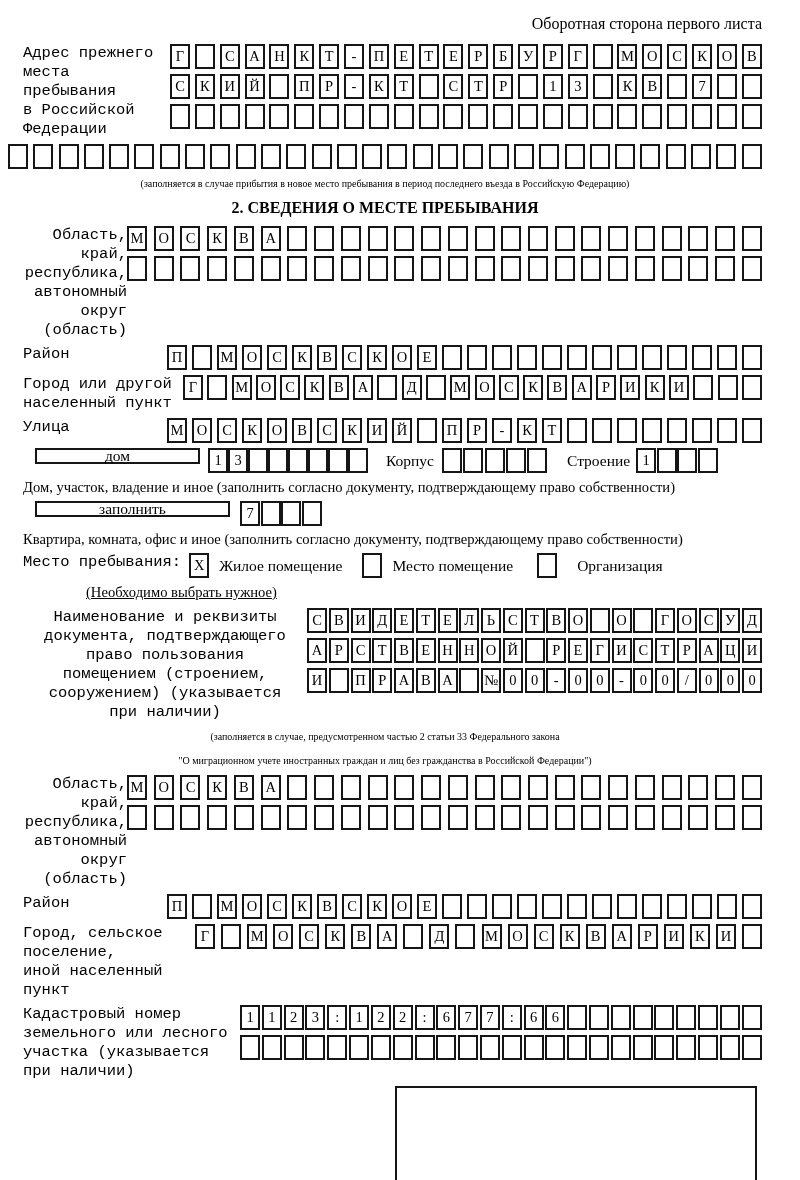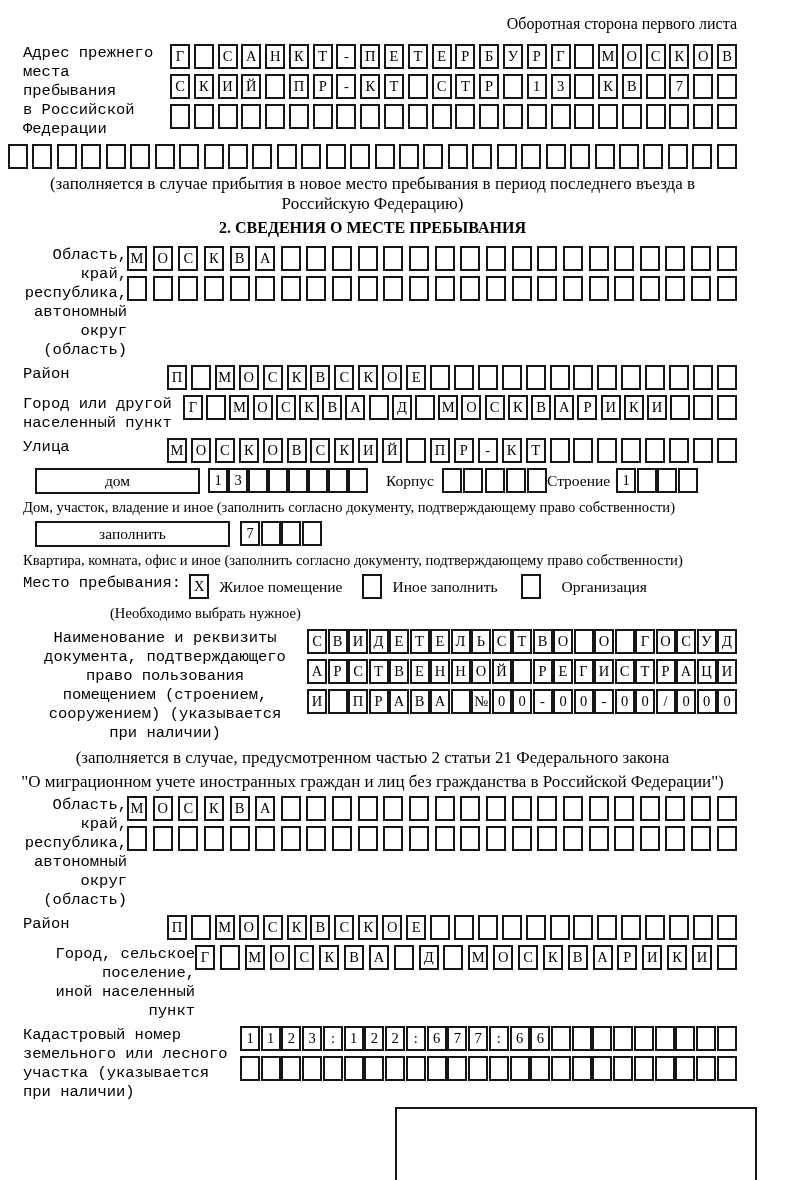--- a/index.html
+++ b/index.html
@@ -1,44 +1,44 @@
 <!DOCTYPE html>
 <html><head>
 <meta charset="utf-8">
 <style>
   html,body{margin:0;padding:0;background:#fff;}
   .page{width:800px;height:1180px;box-sizing:border-box;background:#fff;color:#000;
         font-family:"Liberation Serif",serif;font-size:15.5px;line-height:20px;
-        padding:14px 63px 0 8px;overflow:hidden;}
+        padding:14px 38px 0 8px;overflow:hidden;}
   .hdr{text-align:right;font-size:16px;margin-bottom:10px;}
   .frow{display:flex;align-items:flex-start;margin-bottom:5px;}
   .lbl{flex:none;padding-left:15px;font-size:15.5px;line-height:19px;font-family:Liberation Mono, monospace;}
   .col{flex:1;display:flex;flex-direction:column;}
   .col .strip{margin-bottom:5px;}
   .strip{display:flex;justify-content:space-between;flex:1;}
   .gstrip{display:flex;justify-content:space-between;flex:none;}
   .cell{flex:none;width:20px;height:25px;border:2px solid #161616;box-sizing:border-box;
         display:flex;align-items:center;justify-content:center;font-size:14.5px;line-height:1;background:#fff;}
   .w104{width:104px;text-align:right;} .w144{width:144px;} .w147{width:147px;} .w160{width:160px;}
-  .w172{width:172px;text-align:right;} .w217{width:217px;} .w284{width:284px;text-align:center;}
-  .typebox{flex:none;height:26px;border:2px solid #161616;box-sizing:border-box;
+  .w172{width:172px;} .w217{width:217px;} .w284{width:284px;text-align:center;}
+  .typebox{flex:none;height:16px;border:2px solid #161616;box-sizing:border-box;
         display:flex;align-items:center;justify-content:center;font-size:15.5px;}
   .tb165{width:165px;} .tb195{width:195px;}
   .sw160{width:160px;margin-left:8px;} .sw105{width:105px;margin-left:8px;}
   .sw82{width:82px;margin-left:6px;} .sw82b{width:82px;margin-left:10px;}
   .inl-lbl{flex:none;font-size:15.5px;line-height:26px;}
-  .ml18{margin-left:18px;} .ml14{margin-left:0;}
+  .ml18{margin-left:18px;} .ml14{margin-left:20px;}
   .ind27{padding-left:27px;}
   .cap-left{font-size:14.6px;padding-left:15px;margin:-2px 0 4px;}
-  .cap-center{text-align:center;font-size:17px;margin:0 0 4px;}
+  .cap-center{text-align:center;font-size:10px;margin:0 0 4px;}
   .h-center{text-align:center;font-weight:bold;font-size:16px;margin:2px 0 8px;}
   .mark{margin-left:8px;}
   .opt{flex:none;font-size:15.5px;line-height:26px;margin-left:10px;}
   .sp20{margin-left:20px;} .sp24{margin-left:24px;}
-  .need-note{font-size:14.6px;margin:-2px 0 6px 102px;}
+  .need-note{font-size:14.6px;margin:-2px 0 6px 78px;text-decoration:underline;}
   .stamp-box{width:362px;height:168px;border:2px solid #161616;box-sizing:border-box;margin:2px 0 6px 387px;}
   .mb0{margin-bottom:0;}
 </style>
 </head>
 <body>
 
 <div class="page">
 
   <div class="hdr">Оборотная сторона первого листа</div>
 
@@ -354,21 +354,21 @@
 
   <div class="frow">
     <div class="lbl">Место пребывания:</div>
     <div class="gstrip mark">
         <span class="cell">X</span>
       </div>
     <div class="opt">Жилое помещение</div>
     <div class="gstrip mark sp20">
         <span class="cell"></span>
       </div>
-    <div class="opt">Иное заполнить</div>
+    <div class="opt">Место помещение</div>
     <div class="gstrip mark sp24">
         <span class="cell"></span>
       </div>
     <div class="opt sp20">Организация</div>
   </div>
   <div class="need-note">(Необходимо выбрать нужное)</div>
 
   <div class="frow">
     <div class="lbl w284">Наименование и реквизиты<br>документа, подтверждающего<br>право пользования<br>помещением (строением,<br>сооружением) (указывается<br>при наличии)</div>
     <div class="col">
@@ -437,21 +437,21 @@
           <span class="cell">0</span>
           <span class="cell">0</span>
           <span class="cell">/</span>
           <span class="cell">0</span>
           <span class="cell">0</span>
           <span class="cell">0</span>
         </div>
     </div>
   </div>
 
-  <div class="cap-center">(заполняется в случае, предусмотренном частью 2 статьи 21 Федерального закона</div>
+  <div class="cap-center">(заполняется в случае, предусмотренном частью 2 статьи 33 Федерального закона</div>
   <div class="cap-center">"О миграционном учете иностранных граждан и лиц без гражданства в Российской Федерации")</div>
 
   <div class="frow">
     <div class="lbl w104">Область, край,<br>республика,<br>автономный округ<br>(область)</div>
     <div class="col">
       <div class="strip">
           <span class="cell">М</span>
           <span class="cell">О</span>
           <span class="cell">С</span>
           <span class="cell">К</span>

